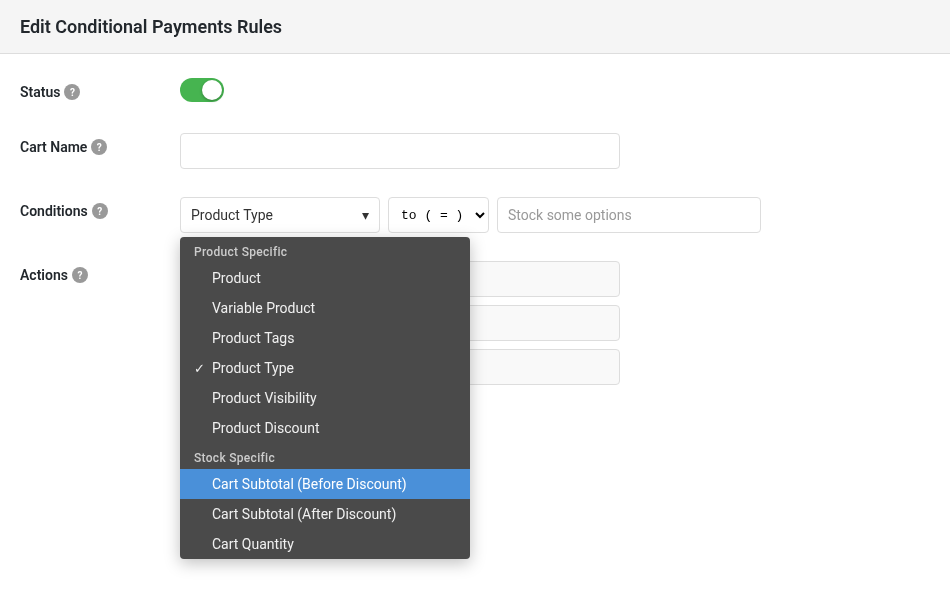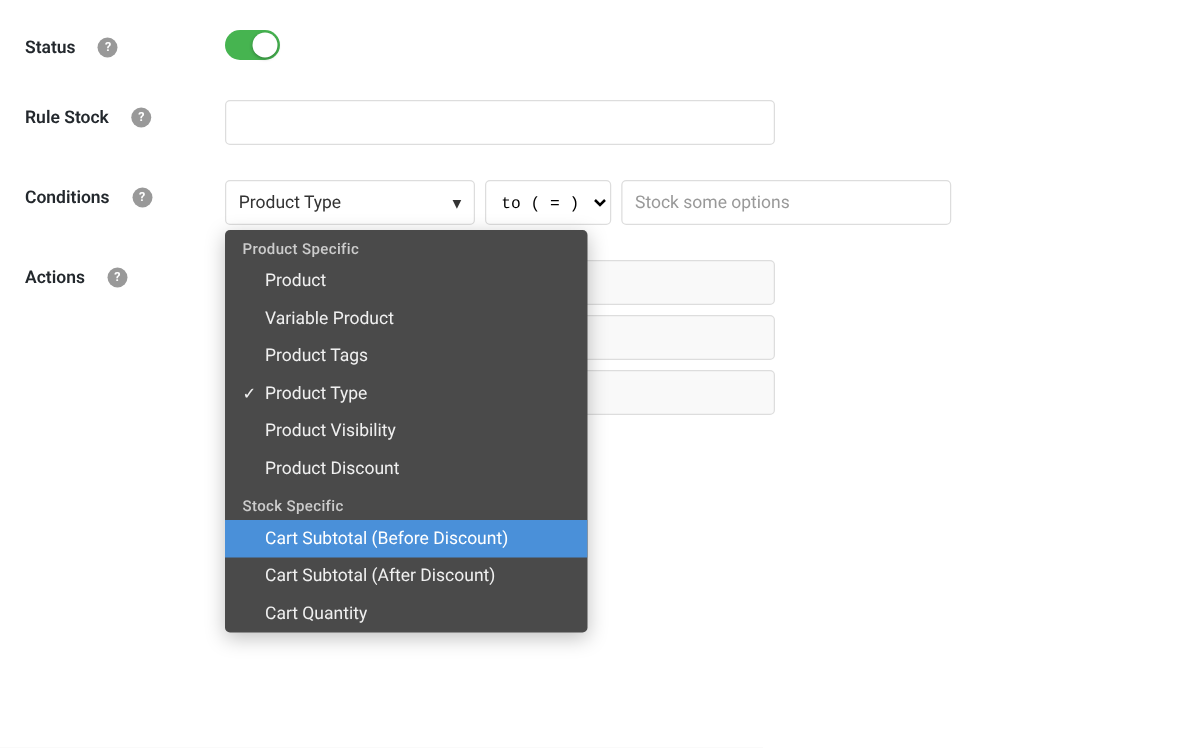--- a/index.html
+++ b/index.html
@@ -40,21 +40,21 @@
     }
 
     .form-label {
       width: 160px;
       min-width: 160px;
       font-weight: 600;
       font-size: 14px;
       color: #23282d;
       display: flex;
       align-items: center;
-      gap: 18px;
+      gap: 4px;
       padding-top: 6px;
     }
 
     .help-icon {
       display: inline-flex;
       align-items: center;
       justify-content: center;
       width: 16px;
       height: 16px;
       border-radius: 50%;
@@ -230,40 +230,43 @@
       font-size: 14px;
       color: #333;
       background: #f9f9f9;
     }
   </style>
 </head>
 <body>
 
 <div class="page-wrapper">
 
+  <div class="page-header">
+    <h1>Edit Conditional Payments Rules</h1>
+  </div>
 
   <div class="form-body">
 
     <div class="form-row">
       <div class="form-label">
         <span>Status</span>
         <span class="help-icon">?</span>
       </div>
       <div class="form-control-area">
         <div class="toggle-switch">
           <div class="toggle-track">
             <div class="toggle-thumb"></div>
           </div>
         </div>
       </div>
     </div>
 
     <div class="form-row">
       <div class="form-label">
-        <span>Rule Stock</span>
+        <span>Cart Name</span>
         <span class="help-icon">?</span>
       </div>
       <div class="form-control-area">
         <input class="text-input" type="text" placeholder="" style="">
       </div>
     </div>
 
     <div class="form-row">
       <div class="form-label">
         <span>Conditions</span>

